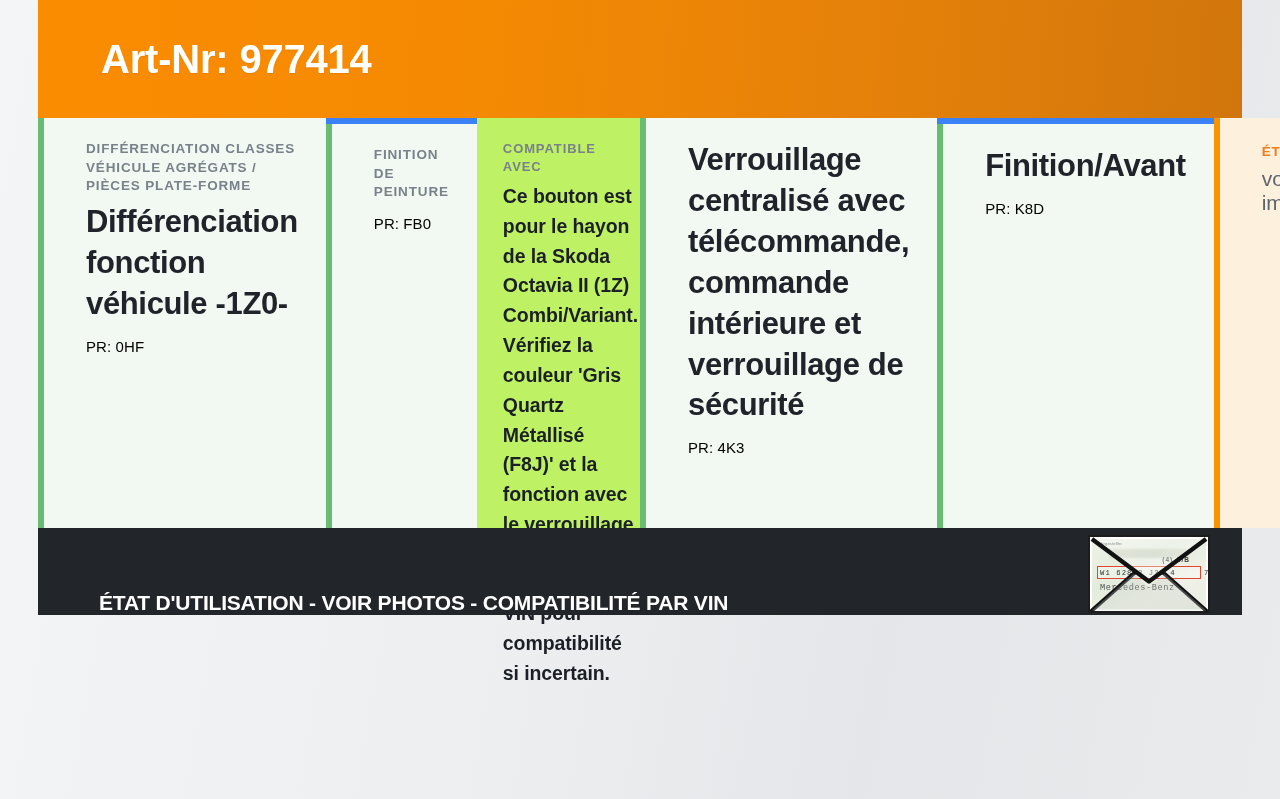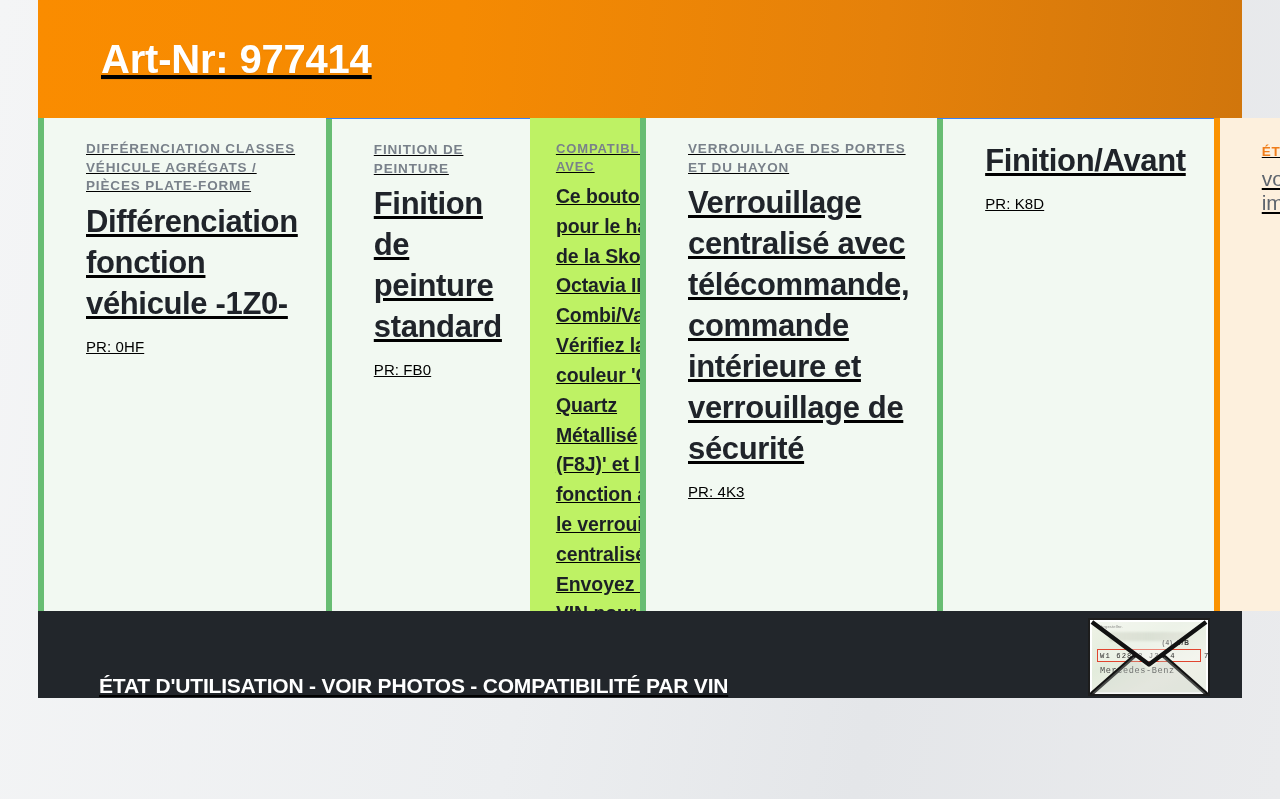--- a/index.html
+++ b/index.html
@@ -13,25 +13,24 @@
     overflow: hidden;
     font-family: "Liberation Sans", sans-serif;
     background: linear-gradient(100deg, #f4f5f6 0%, #eceef0 45%, #e4e6e9 70%, #eaebed 100%);
   }
 
   .page {
     position: absolute;
     left: 38px;
     top: 0;
     width: 1204px;
-    height: 698px;
+    height: 615px;
     display: flex;
     flex-direction: column;
     background: #ffffff;
-    text-decoration: underline;
   }
 
   
   .header {
     height: 118px;
     flex: 0 0 118px;
     background: linear-gradient(95deg, #fa8c00 0%, #f58a02 35%, #e5810a 70%, #d1760c 100%);
     display: flex;
     align-items: center;
     box-sizing: border-box;
@@ -69,21 +68,21 @@
     background: #f2f9f2;
     padding: 22px 28px 22px 48px;
   }
   .card::before {
     content: "";
     position: absolute;
     left: 0; top: 0; bottom: 0;
     width: 6px;
     background: #68bd73;
   }
-  .card + .card { border-top: 1px solid #3b82f6; }
+  .card + .card { border-top: 6px solid #3b82f6; }
 
   .card-label {
     color: #79818a;
     font-size: 13.5px;
     font-weight: bold;
     letter-spacing: 0.85px;
     text-transform: uppercase;
     line-height: 1.38;
     margin: 0 0 6px 0;
   }
@@ -272,37 +271,35 @@
     <div class="col col-left">
 
       <div class="card card-h1">
         <div class="card-label">DIFFÉRENCIATION CLASSES VÉHICULE AGRÉGATS / PIÈCES PLATE-FORME</div>
         <div class="card-value">Différenciation fonction véhicule -1Z0-</div>
         <div class="card-pr">PR: 0HF</div>
       </div>
 
       <div class="card card-h2">
         <div class="card-label">FINITION DE PEINTURE</div>
-        <div class="card-value">Finition de peinture standard</div>
         <div class="card-pr">PR: FB0</div>
       </div>
 
       <div class="card-plain">
         <div class="card-label">COMPATIBLE AVEC</div>
         <div class="compat-text">Ce bouton est pour le hayon de la Skoda Octavia II (1Z) Combi/Variant. Vérifiez la couleur 'Gris Quartz Métallisé (F8J)' et la fonction avec le verrouillage centralisé. Envoyez le VIN pour compatibilité si incertain.</div>
       </div>
 
     </div>
 
     <div class="col-gap"></div>
 
     <div class="col col-right">
 
       <div class="card card-h3">
-        <div class="card-label">VERROUILLAGE DES PORTES ET DU HAYON</div>
         <div class="card-value">Verrouillage centralisé avec télécommande, commande intérieure et verrouillage de sécurité</div>
         <div class="card-pr">PR: 4K3</div>
       </div>
 
       <div class="card card-h4">
         <div class="card-value">Finition/Avant</div>
         <div class="card-pr">PR: K8D</div>
       </div>
 
       <div class="card-state">

